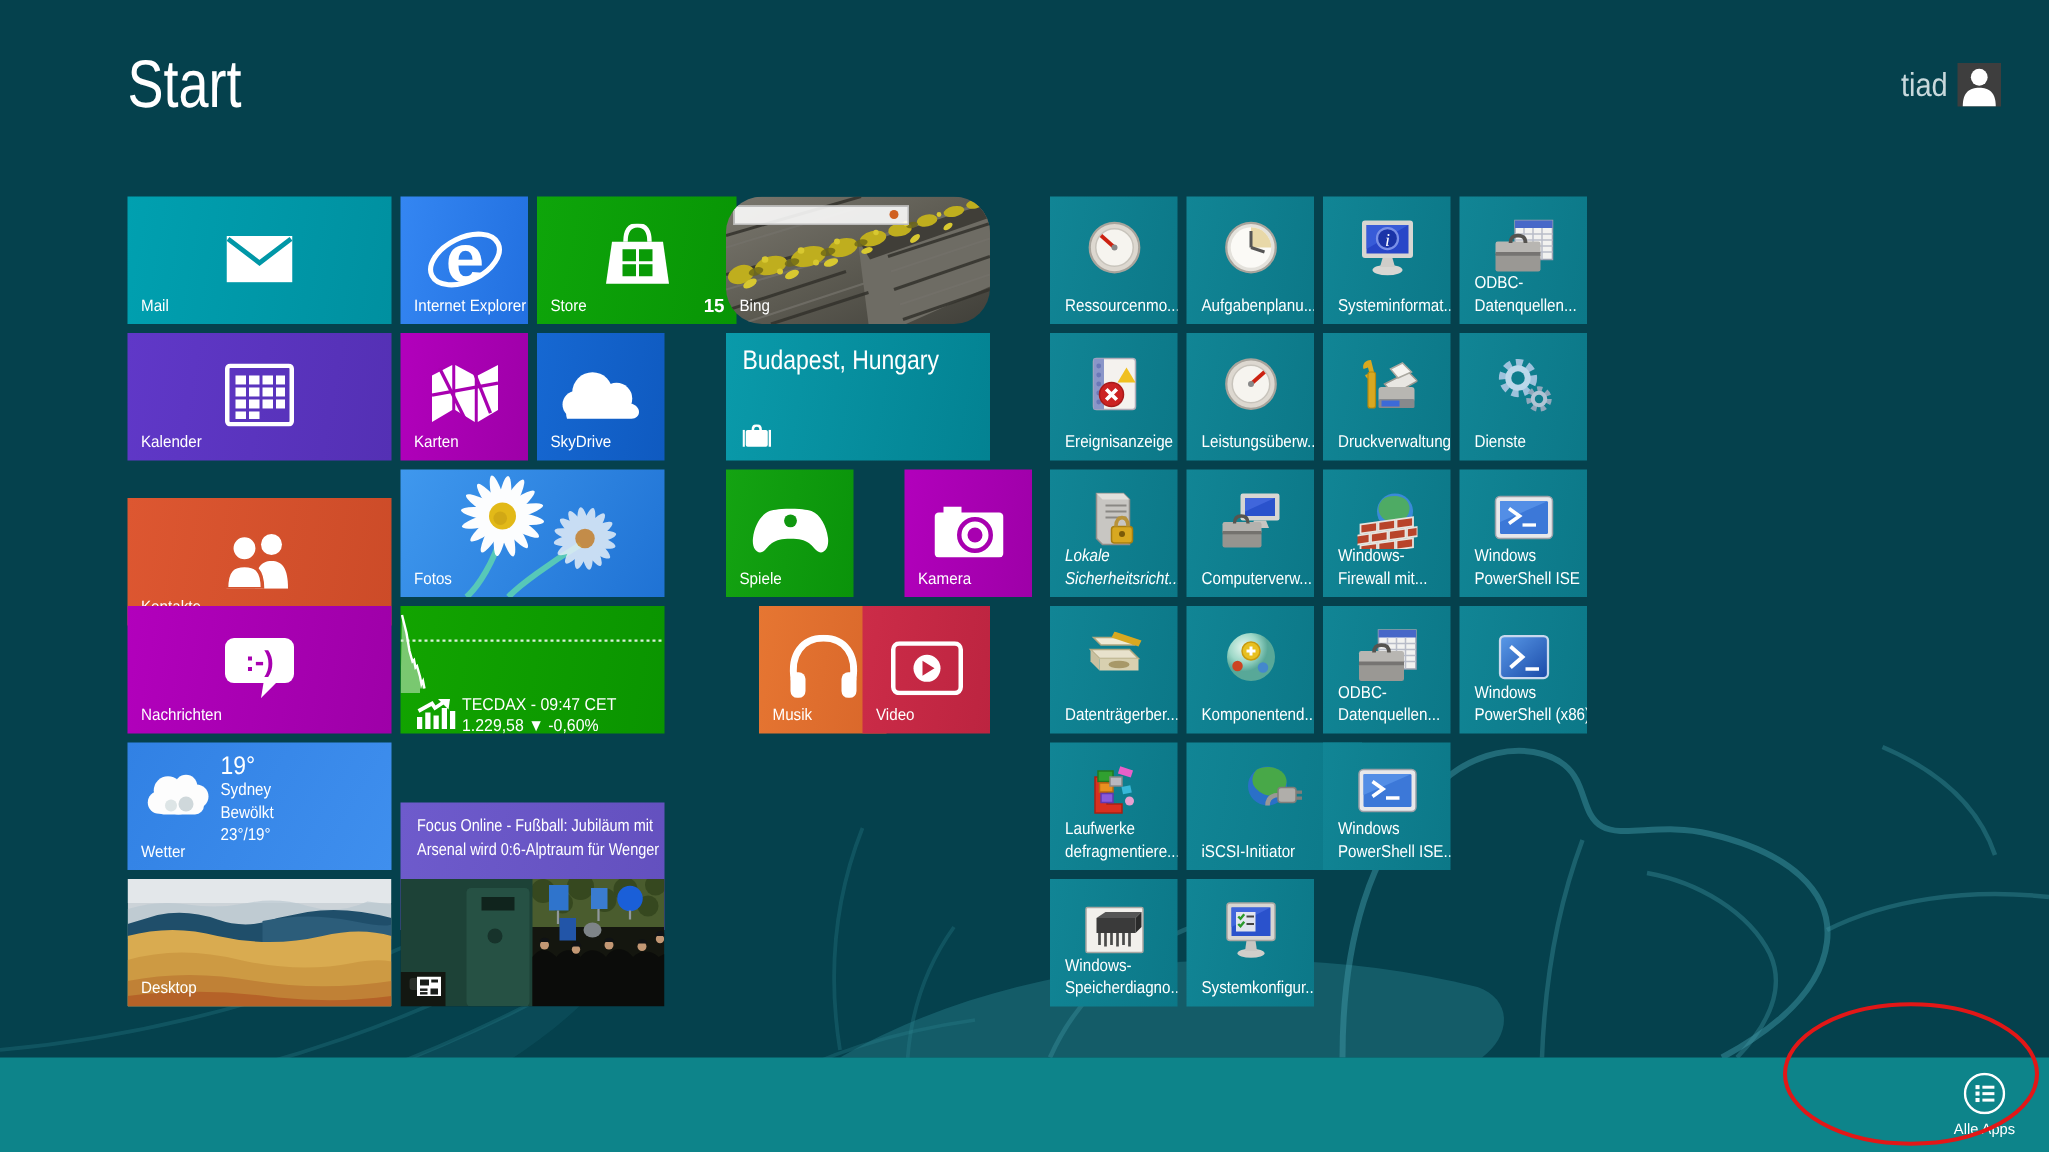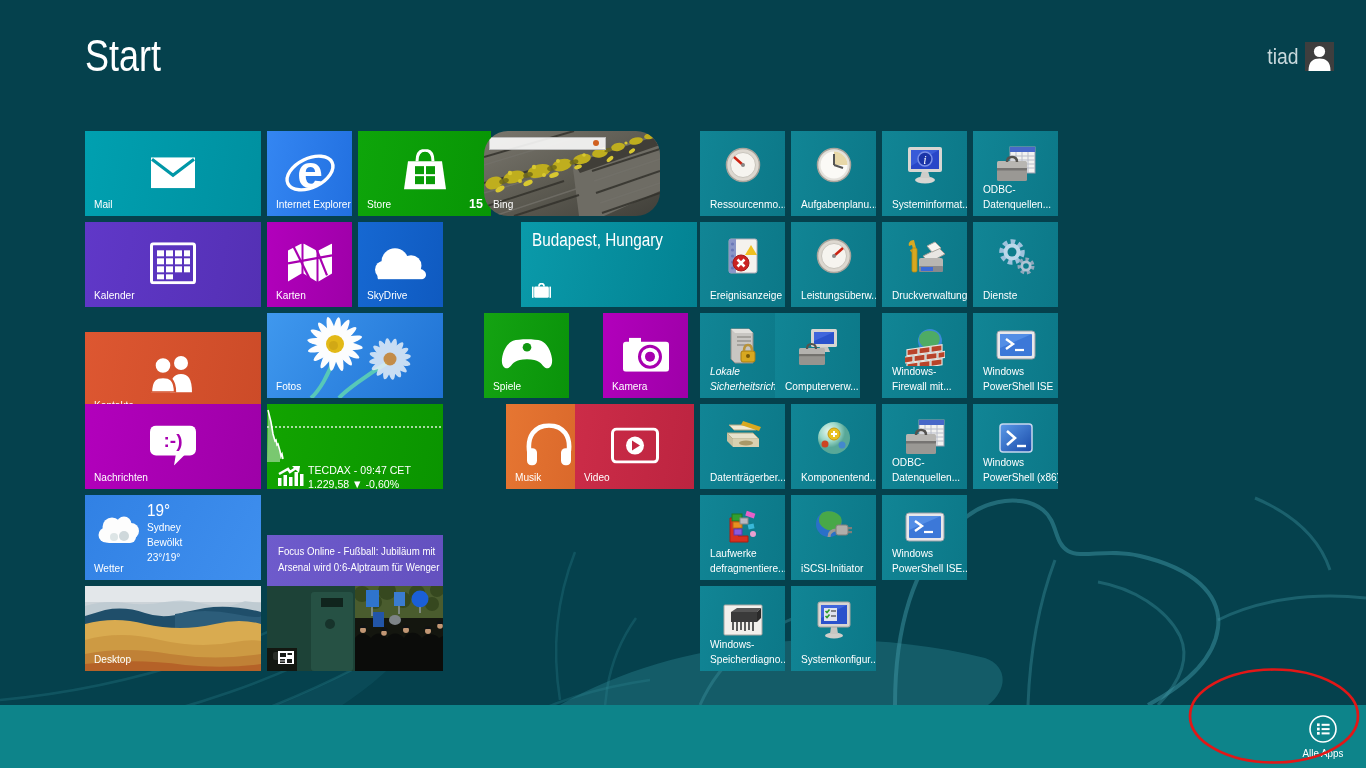--- a/index.html
+++ b/index.html
@@ -371,21 +371,21 @@
         <ellipse cx="94" cy="36" rx="4" ry="2" transform="rotate(-18 94 36)"></ellipse>
         <ellipse cx="126" cy="28" rx="4" ry="2" transform="rotate(-40 126 28)"></ellipse>
         <ellipse cx="148" cy="20" rx="3.5" ry="1.8" transform="rotate(-35 148 20)"></ellipse>
     </g>
   </svg>
   <div style="position:absolute;left:5px;top:6px;width:115px;height:11px;background:rgba(255,255,255,0.88);border:1px solid #bbb;"></div>
   <div style="position:absolute;left:109px;top:9px;width:6px;height:6px;background:#d06020;border-radius:3px;"></div>
   <div class="lbl">Bing</div>
 </div>
 
-<div class="tile wd" style="left:484px;top:222px;background:linear-gradient(100deg,#0a9aaa,#038292);margin-left:37px;">
+<div class="tile wd" style="left:484px;top:222px;background:linear-gradient(100deg,#0a9aaa,#038292);">
   <div style="position:absolute;left:11px;top:8px;color:#fff;font-size:18px;font-weight:400;transform:scaleX(0.85);transform-origin:0 0;white-space:pre;">Budapest, Hungary</div>
   <svg style="position:absolute;left:11px;bottom:9px" width="19" height="15" viewBox="0 0 22 17">
     <rect x="2.5" y="4" width="17" height="13" rx="1.5" fill="#fff"></rect>
     <path d="M 8 4 C 8 1.5 9 0.5 11 0.5 C 13 0.5 14 1.5 14 4" fill="none" stroke="#fff" stroke-width="2"></path>
     <rect x="0" y="4" width="1.8" height="13" fill="#fff"></rect>
     <rect x="20.2" y="4" width="1.8" height="13" fill="#fff"></rect>
   </svg>
 </div>
 
 <div class="tile sq" style="left:484px;top:313px;background:linear-gradient(100deg,#14a312,#0a930a);">
@@ -406,21 +406,21 @@
 </div>
 
 <div class="tile sq" style="left:484px;top:404px;background:linear-gradient(100deg,#e67632,#d8662a);margin-left:22px;">
   <svg class="ic" width="48" height="44" viewBox="0 0 48 44">
     <path d="M 4.5 30 C 1.5 13 10 2.2 24 2.2 C 38 2.2 46.5 13 43.5 30" fill="none" stroke="#fff" stroke-width="4.6"></path>
     <rect x="2" y="25" width="10" height="17" rx="4.5" fill="#fff"></rect>
     <rect x="36" y="25" width="10" height="17" rx="4.5" fill="#fff"></rect>
   </svg>
   <div class="lbl">Musik</div>
 </div>
-<div class="tile sq" style="left:575px;top:404px;background:linear-gradient(100deg,#cc2c48,#bc2440);padding-left:34px;">
+<div class="tile sq" style="left:575px;top:404px;background:linear-gradient(100deg,#cc2c48,#bc2440);">
   <svg class="ic" width="48" height="36" viewBox="0 0 48 36">
     <rect x="1.5" y="1.5" width="45" height="33" rx="4" fill="none" stroke="#fff" stroke-width="3"></rect>
     <circle cx="24" cy="18" r="9" fill="#fff"></circle>
     <path d="M 21 13 L 29 18 L 21 23 Z" fill="#c42742"></path>
   </svg>
   <div class="lbl">Video</div>
 </div>
 
 <div class="tile sq t3" style="left:700px;top:131px;">
   <svg class="ic3" width="36" height="36" viewBox="0 0 36 36">
@@ -532,21 +532,21 @@
         <line x1="12" y1="10" x2="26" y2="10"></line>
         <line x1="12" y1="14" x2="26" y2="14"></line>
         <line x1="12" y1="18" x2="26" y2="18"></line>
       </g>
     <rect x="16" y="24" width="14" height="11" rx="2" fill="#d8a820" stroke="#a87f10"></rect>
     <path d="M 19 24 C 19 19.5 20.5 18 23 18 C 25.5 18 27 19.5 27 24" fill="none" stroke="#b8933a" stroke-width="2.5"></path>
     <circle cx="23" cy="29" r="2" fill="#7a5a08"></circle>
   </svg>
   <div class="lbl3">Lokale<br>Sicherheitsricht...</div>
 </div>
-<div class="tile sq t3" style="left:775px;top:313px;">
+<div class="tile sq t3" style="left:791px;top:313px;">
   <svg class="ic3" width="40" height="38" viewBox="0 0 40 38">
     <rect x="13" y="1" width="26" height="18" rx="1.5" fill="#d8d6d2"></rect>
     <rect x="16" y="4" width="20" height="12" fill="#2a52cc"></rect>
     <path d="M 16 4 L 36 4 L 16 13 Z" fill="#4066dc"></path>
     <path d="M 22 19 L 30 19 L 32 24 L 20 24 Z" fill="#c8c6c2"></path>
     <rect x="1" y="20" width="26" height="8" rx="1.5" fill="#b4b2ae"></rect>
     <rect x="1" y="27" width="26" height="10" rx="1.5" fill="#96948f"></rect>
     <path d="M 9 21 C 9 17.5 10.5 16 13.5 16 C 16.5 16 18 17.5 18 21" fill="none" stroke="#56544f" stroke-width="2.2"></path>
     <rect x="1" y="26" width="26" height="2.2" fill="#74726e"></rect>
   </svg>
@@ -653,21 +653,21 @@
     <rect x="8" y="4" width="10" height="7" fill="#30a030" stroke="#207820"></rect>
     <rect x="9" y="12" width="9" height="6" fill="#e89020" stroke="#b86a10"></rect>
     <rect x="10" y="19" width="8" height="6" fill="#8a5adc" stroke="#6038b0"></rect>
     <rect x="16" y="8" width="8" height="6" fill="#b8b8c0" stroke="#888"></rect>
     <rect x="22" y="2" width="9" height="5" fill="#e860c8" transform="rotate(18 26 4)"></rect>
     <rect x="24" y="14" width="6" height="5" fill="#38b8d8" transform="rotate(-12 27 16)"></rect>
     <circle cx="29" cy="24" r="3" fill="#e8a0d0"></circle>
   </svg>
   <div class="lbl3">Laufwerke<br>defragmentiere...</div>
 </div>
-<div class="tile sq t3" style="left:791px;top:495px;">
+<div class="tile sq t3" style="left:791px;top:495px;padding-left:32px;">
   <svg class="ic3" width="40" height="38" viewBox="0 0 40 38">
     <circle cx="15" cy="14" r="13" fill="#2a70c8"></circle>
     <path d="M 8 3 C 13 0 22 1 26 6 C 29 10 28 16 23 19 C 17 22 10 20 6 14 C 4 10 5 6 8 3 Z" fill="#48a848"></path>
     <path d="M 15 27 C 15 22 18 20 23 20" fill="none" stroke="#9a9894" stroke-width="3"></path>
     <rect x="22" y="15" width="12" height="10" rx="2" fill="#b0aeaa" stroke="#807e7a"></rect>
     <rect x="34" y="17" width="4" height="2.2" fill="#807e7a"></rect>
       <rect x="34" y="21" width="4" height="2.2" fill="#807e7a"></rect>
   </svg>
   <div class="lbl3">iSCSI-Initiator</div>
 </div>

